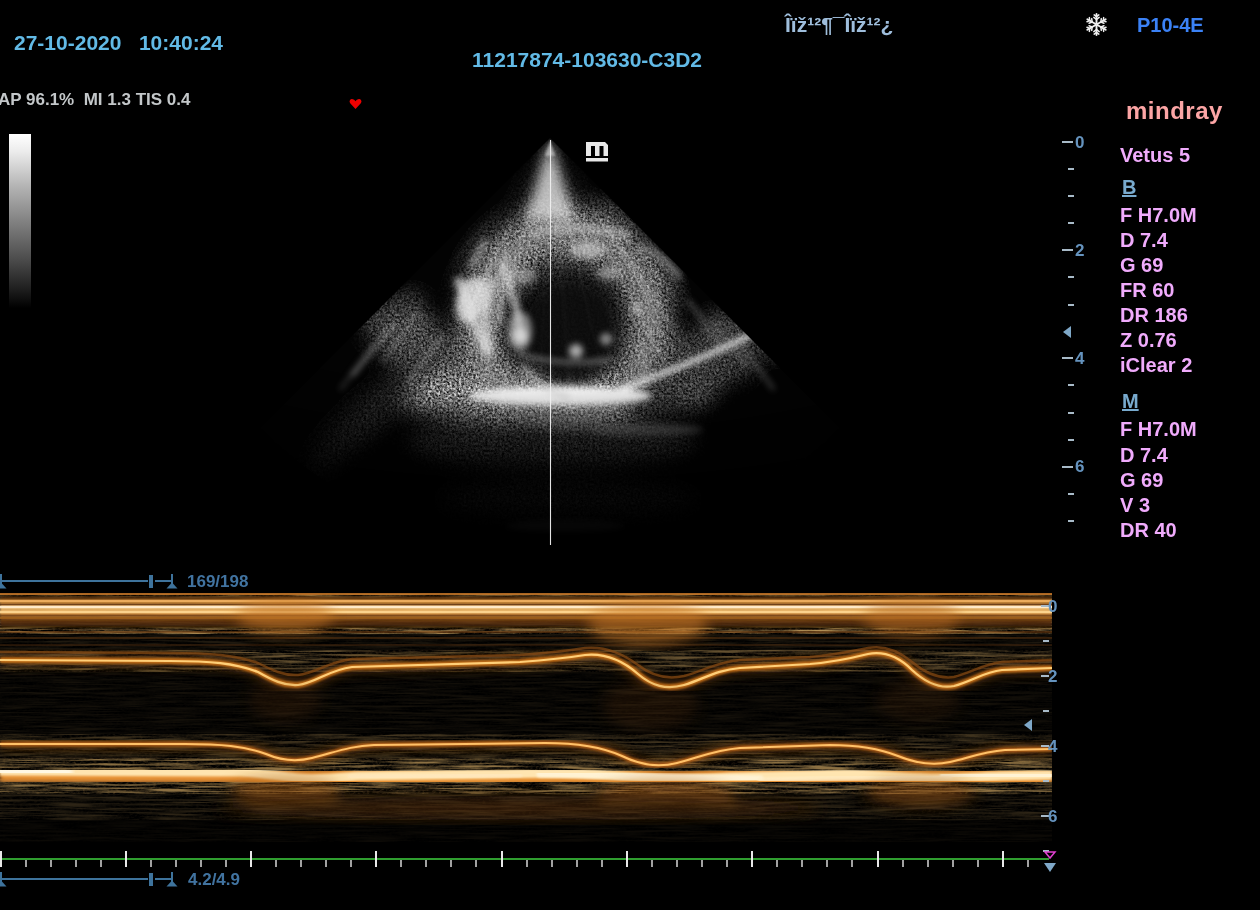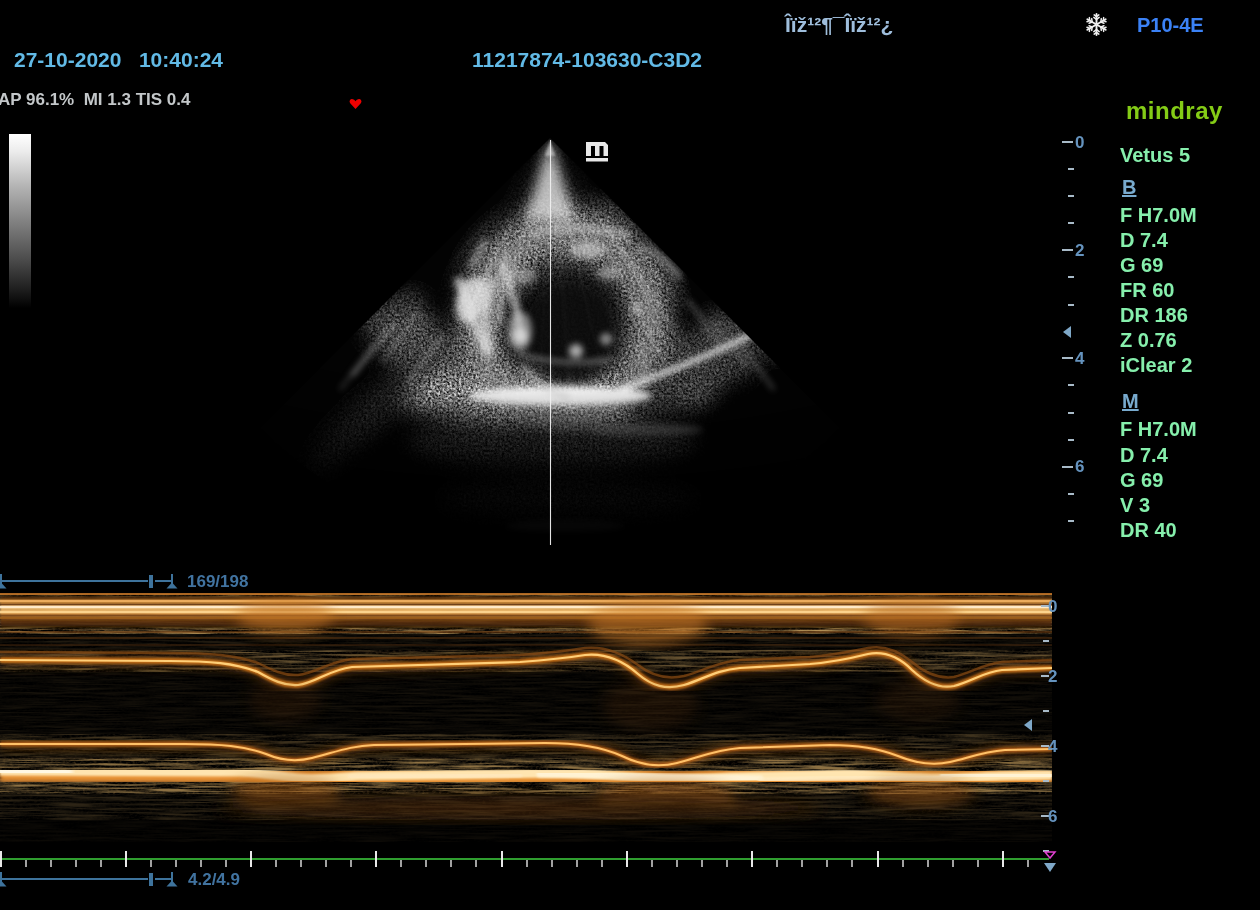--- a/index.html
+++ b/index.html
@@ -1,27 +1,27 @@
 <!DOCTYPE html>
 <html><head>
 <meta charset="utf-8">
 <style>
 html,body{margin:0;padding:0;background:#000;width:1260px;height:910px;overflow:hidden;}
 body{font-family:"Liberation Sans",sans-serif;position:relative;-webkit-font-smoothing:antialiased;}
 .abs{position:absolute;white-space:nowrap;}
 .cyan{color:#62bae6;font-weight:bold;font-size:21px;}
 .grey{color:#c3c7c9;font-weight:bold;font-size:17px;}
 .pale{color:#9fbedc;font-weight:bold;font-size:21px;}
-.panel{color:#86efac;font-weight:bold;font-size:20px;}
+.panel{color:#f0abfc;font-weight:bold;font-size:20px;}
 .hdr{color:#78aace;font-weight:bold;font-size:20px;text-decoration:underline;}
 </style>
 </head>
 <body>
 
-<div class="abs cyan" style="left:14px;top:48px;">27-10-2020&nbsp;&nbsp;&nbsp;10:40:24</div>
+<div class="abs cyan" style="left:14px;top:31px;">27-10-2020&nbsp;&nbsp;&nbsp;10:40:24</div>
 <div class="abs cyan" style="left:472px;top:48px;">11217874-103630-C3D2</div>
 <div class="abs grey" style="left:-2px;top:90px;">AP 96.1%&nbsp; MI 1.3 TIS 0.4</div>
 <div class="abs pale" style="left:785px;top:13px;">Îïž¹²¶¯Îïž¹²¿</div>
 <div class="abs pale" style="left:1137px;top:14px;color:#3b82f6;font-size:20px;">P10-4E</div>
 
 <svg class="abs" style="left:1084px;top:12px;" width="25" height="25" viewBox="0 0 24 25">
     <g stroke="#f0f0f0" stroke-linecap="round">
       <line x1="12.00" y1="11.50" x2="12.00" y2="1.90" stroke-width="1.9"></line>
       <line x1="12.00" y1="7.50" x2="9.32" y2="5.41" stroke-width="1.5"></line>
       <line x1="12.00" y1="7.50" x2="14.68" y2="5.41" stroke-width="1.5"></line>
@@ -52,21 +52,21 @@
       <line x1="7.67" y1="10.00" x2="7.20" y2="6.63" stroke-width="1.5"></line>
       <line x1="5.25" y1="8.60" x2="2.46" y2="9.72" stroke-width="1.5"></line>
       <line x1="5.25" y1="8.60" x2="4.83" y2="5.63" stroke-width="1.5"></line>
     </g>
   </svg>
 
 <svg class="abs" style="left:349px;top:97px;" width="13" height="13" viewBox="0 0 13 13">
 <path d="M6.5 12 L1.2 6.2 Q0 4.8 0.9 3.2 Q2 1.4 4 2.2 Q5.6 2.9 6.5 4.3 Q7.4 2.9 9 2.2 Q11 1.4 12.1 3.2 Q13 4.8 11.8 6.2 Z" fill="#ee0000"></path>
 </svg>
 
-<div class="abs" style="left:1126px;top:97px;color:#84cc16;font-weight:bold;font-size:24px;letter-spacing:0.5px;">mindray</div>
+<div class="abs" style="left:1126px;top:97px;color:#fca5a5;font-weight:bold;font-size:24px;letter-spacing:0.5px;">mindray</div>
 
 <div class="abs" style="left:9px;top:134px;width:22px;height:174px;background:linear-gradient(to bottom,#ffffff 0%,#ececec 10%,#b4b4b4 30%,#828282 50%,#4c4c4c 72%,#1c1c1c 90%,#000 100%);"></div>
 
 <div class="abs panel" style="left:1120px;top:144px;">Vetus 5</div>
 <div class="abs hdr" style="left:1122px;top:176px;">B</div>
 <div class="abs panel" style="left:1120px;top:204px;">F H7.0M</div>
 <div class="abs panel" style="left:1120px;top:229px;">D 7.4</div>
 <div class="abs panel" style="left:1120px;top:254px;">G 69</div>
 <div class="abs panel" style="left:1120px;top:279px;">FR 60</div>
 <div class="abs panel" style="left:1120px;top:304px;">DR 186</div>

